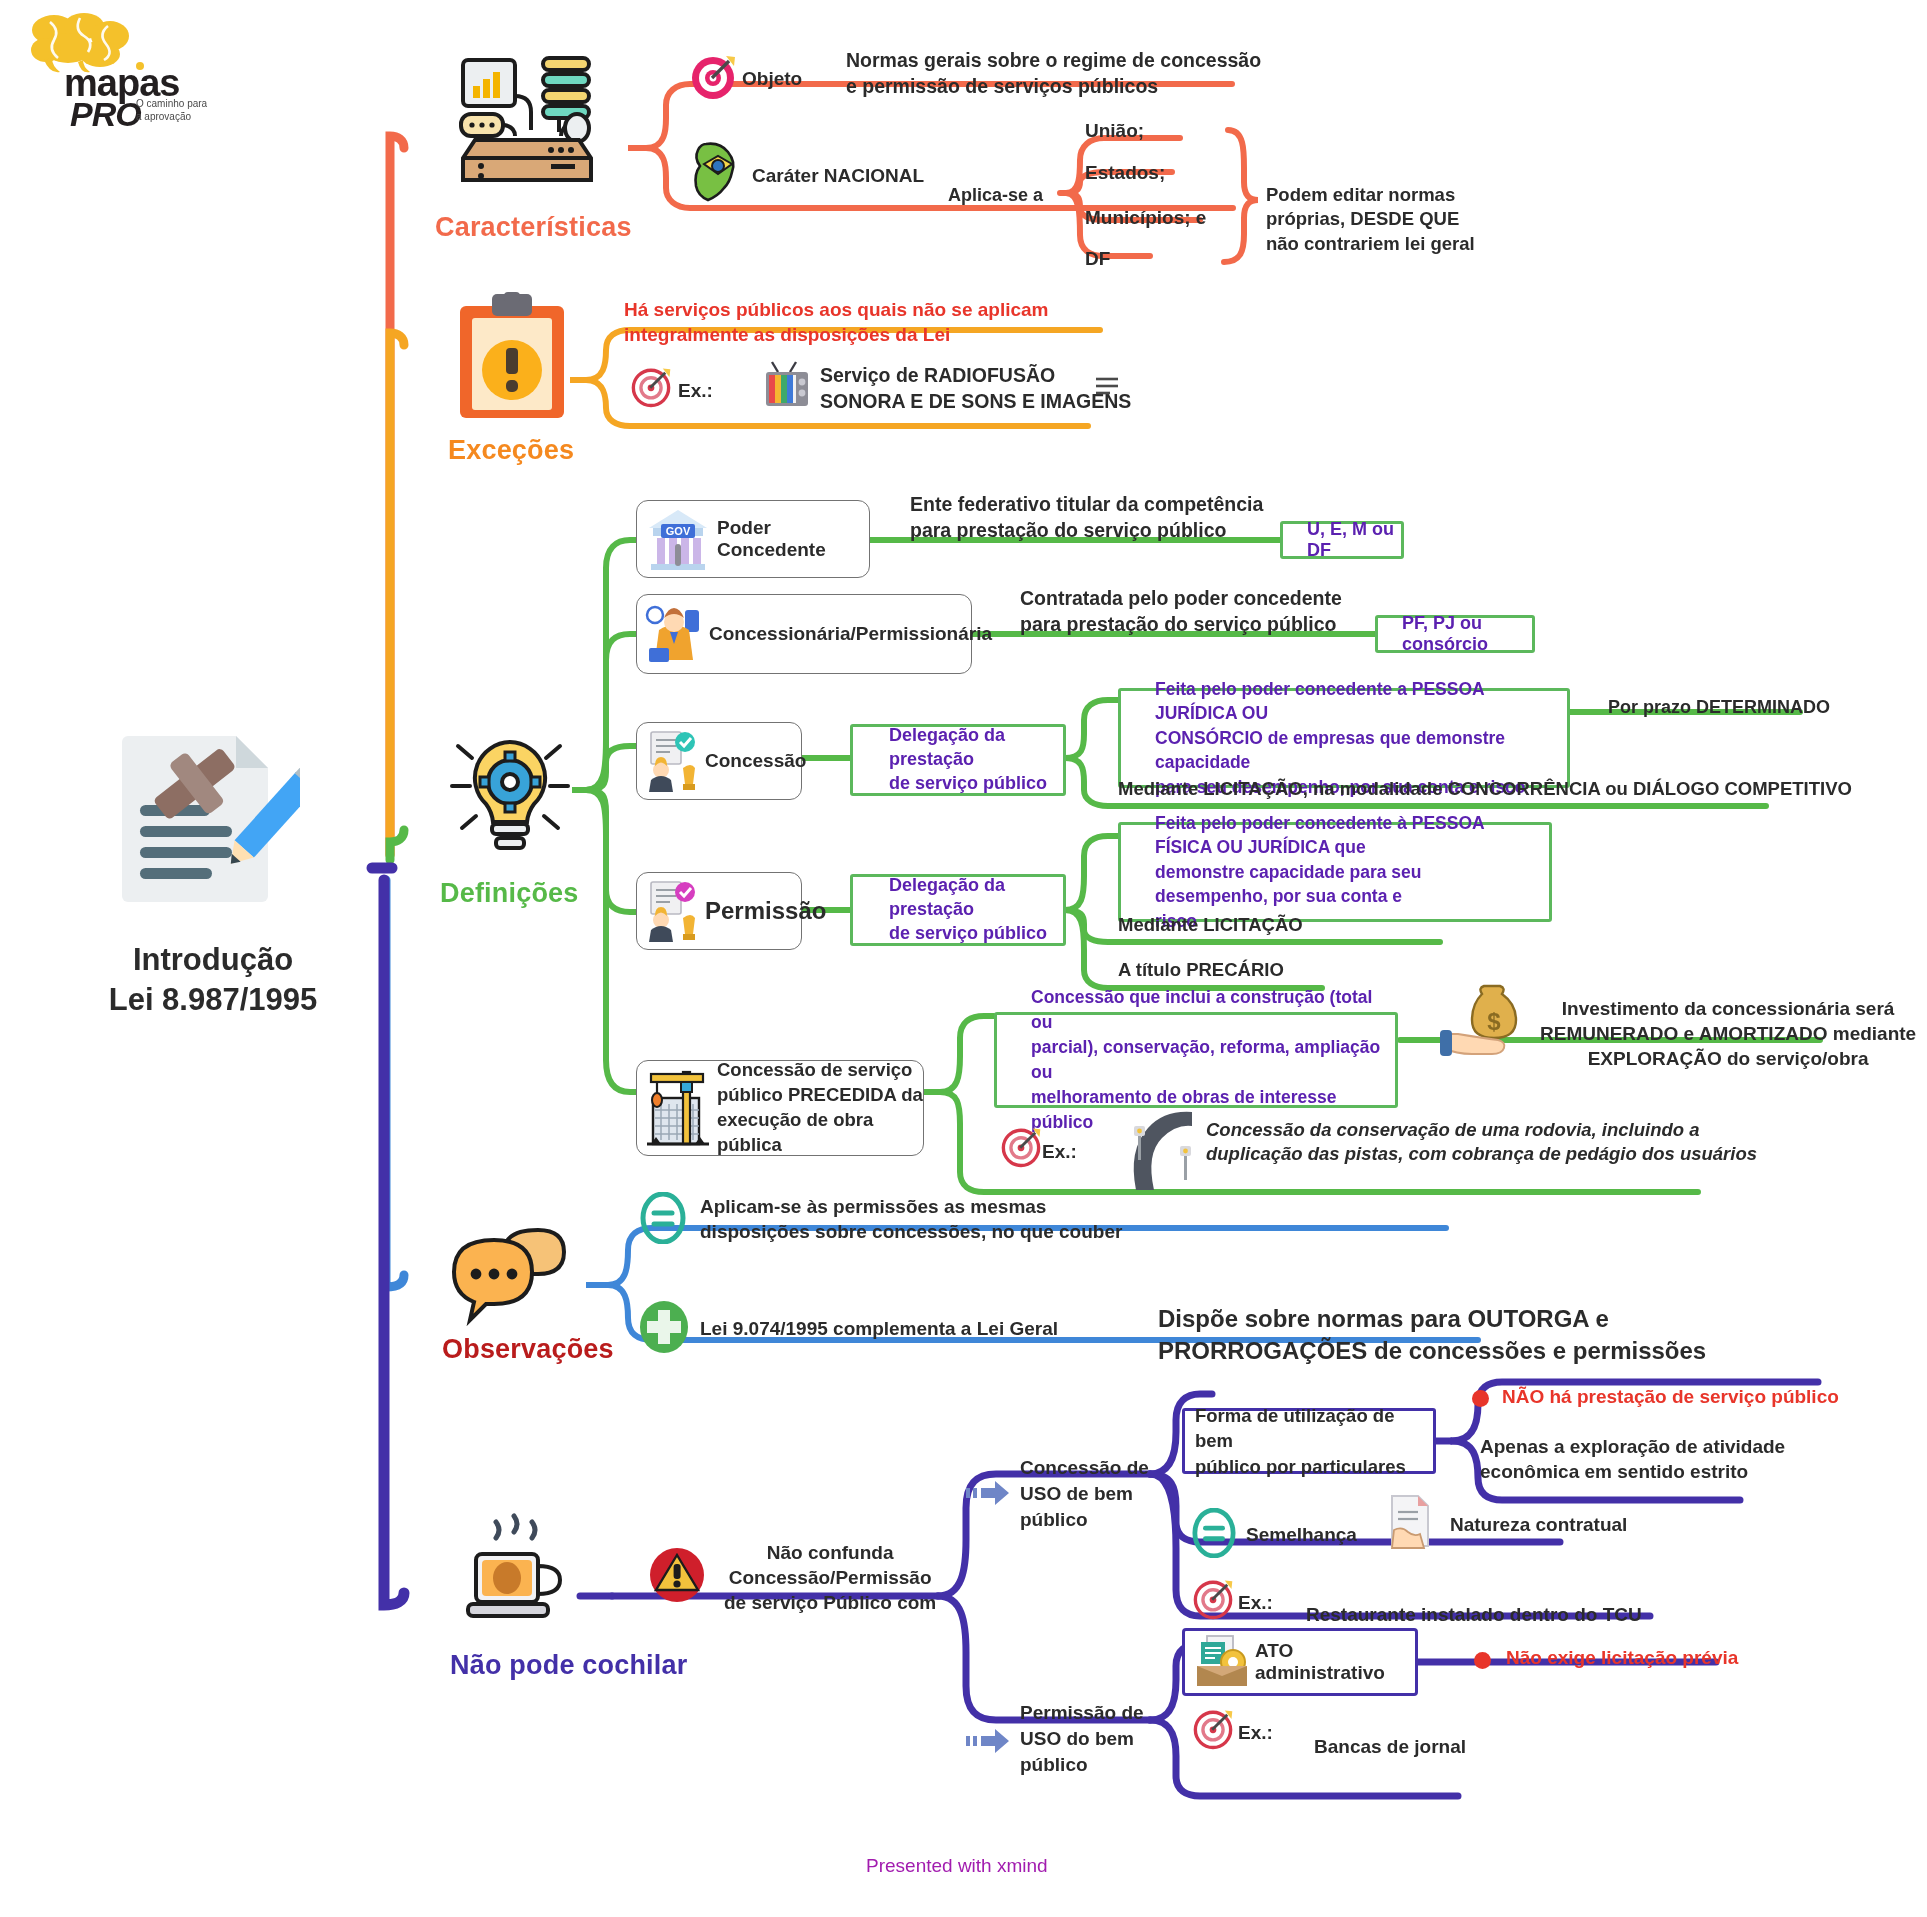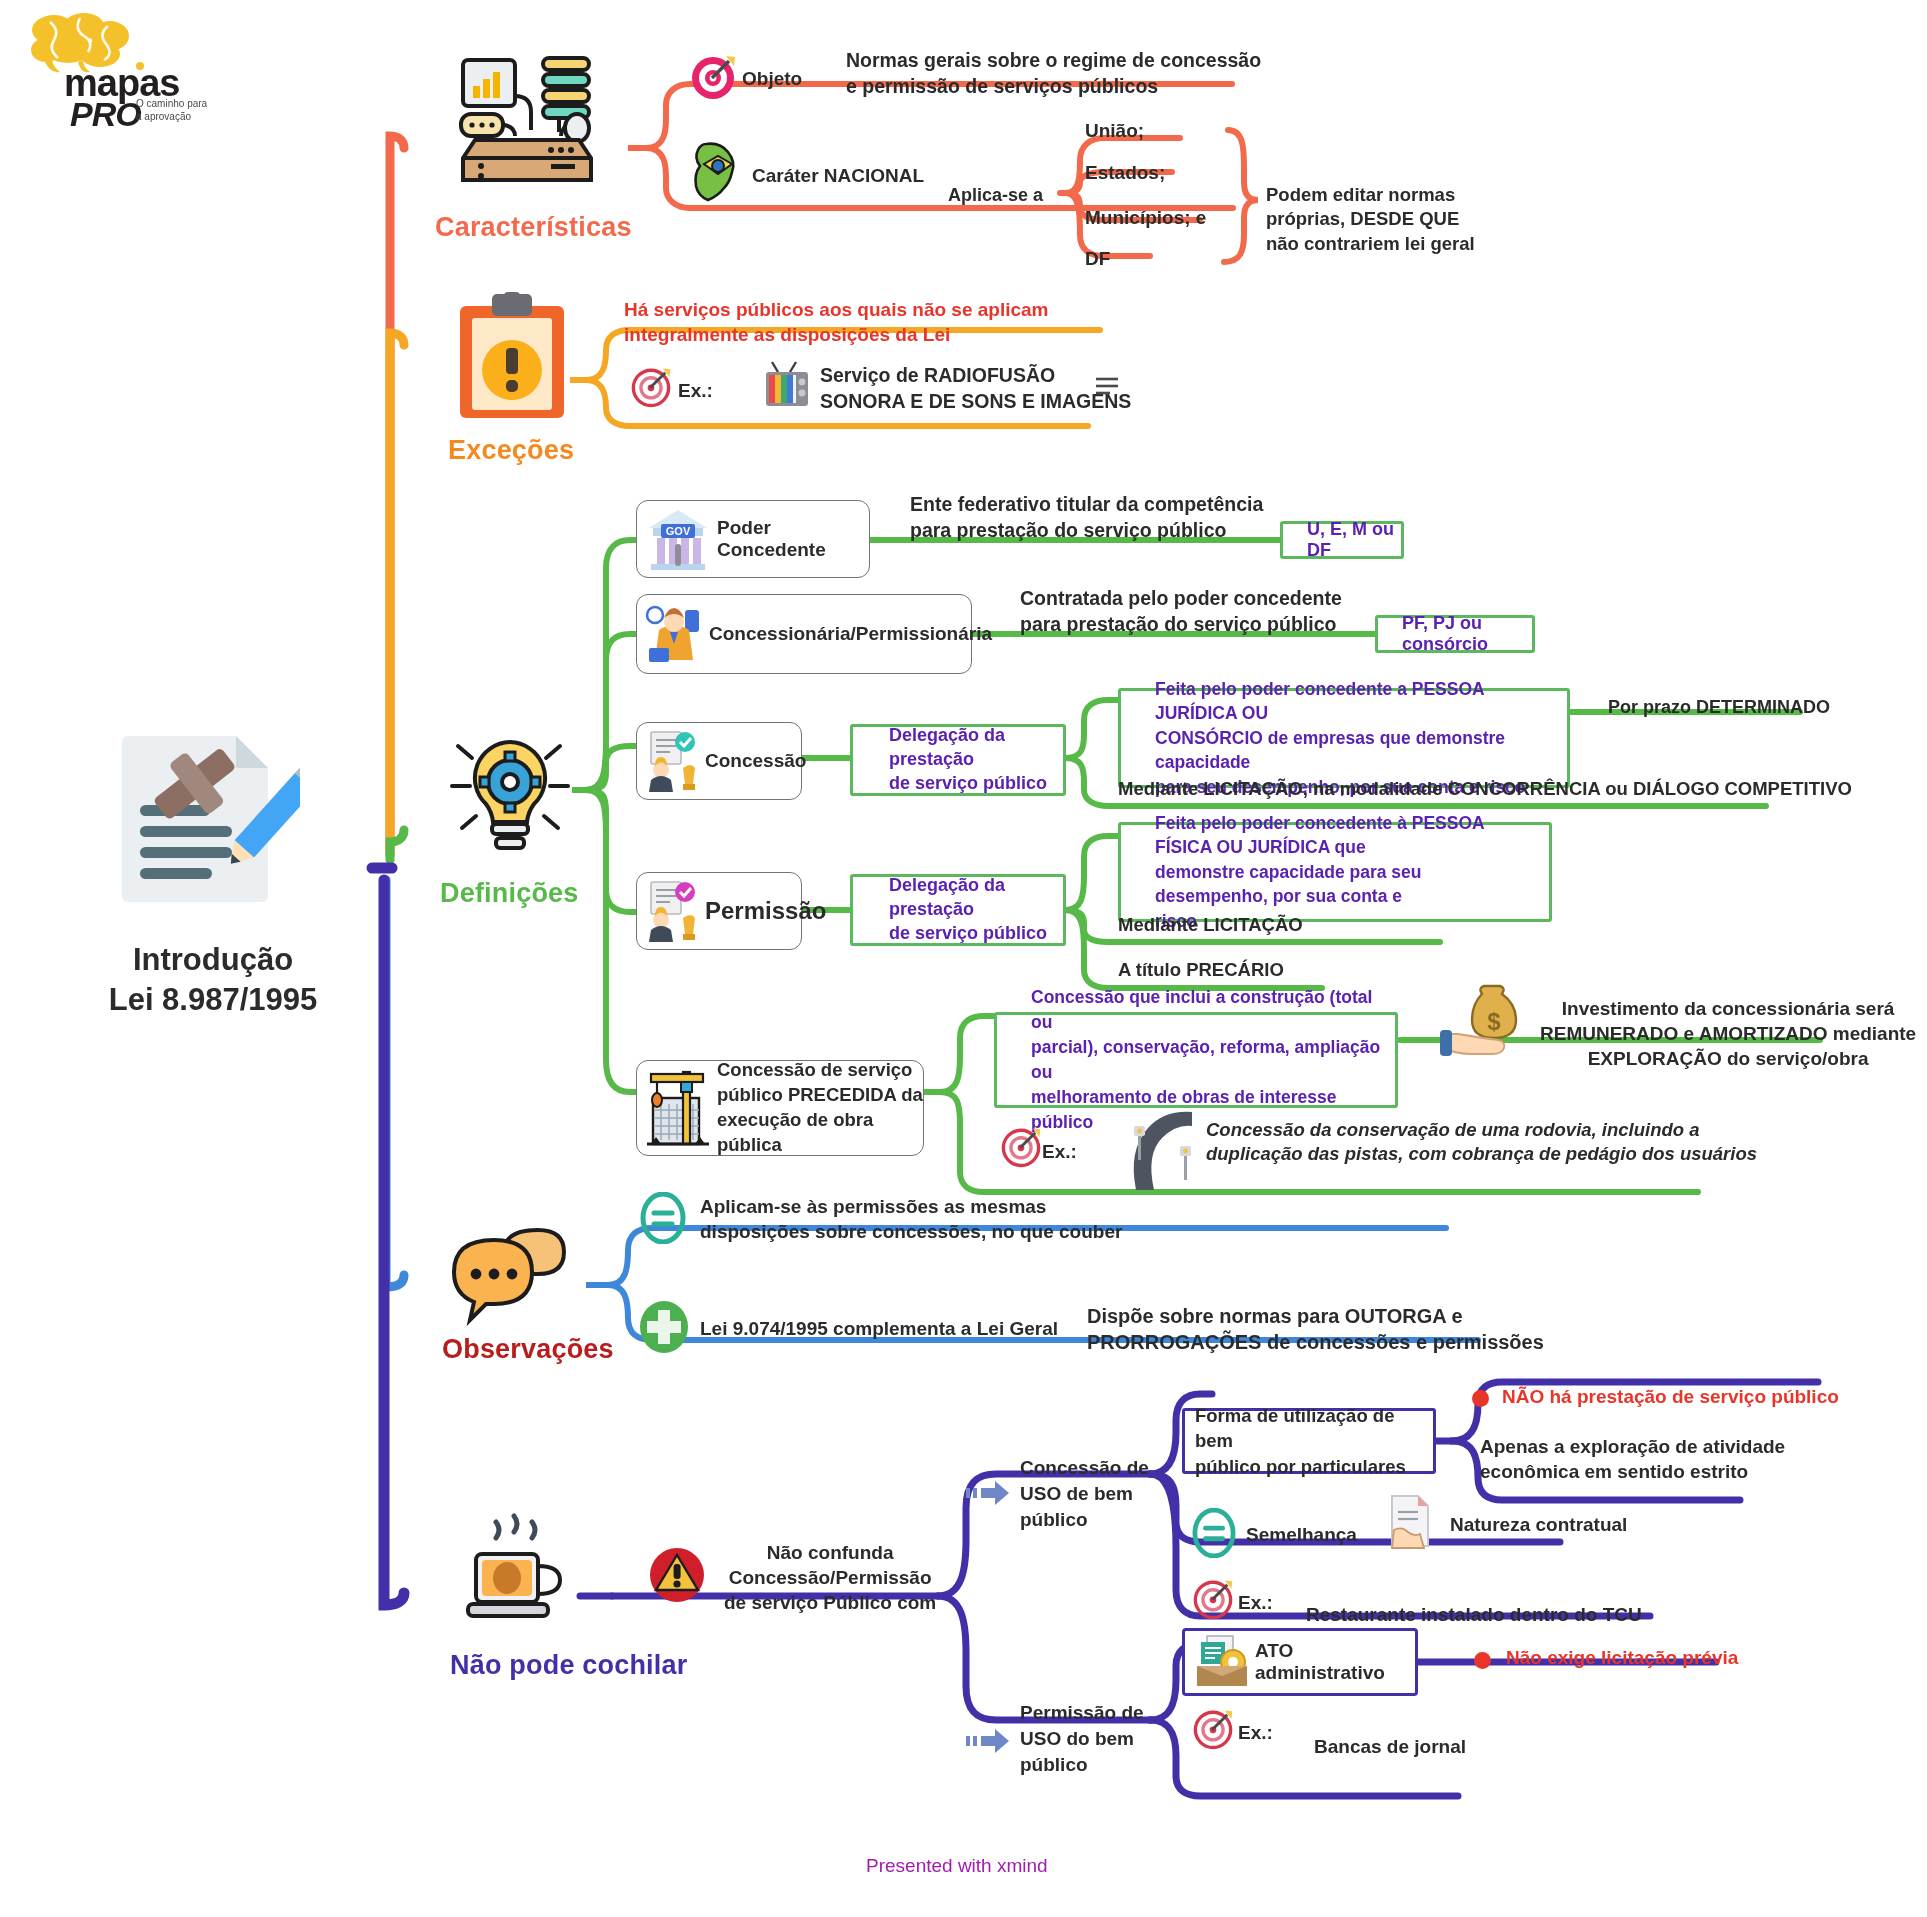--- a/index.html
+++ b/index.html
@@ -530,21 +530,21 @@
 <div class="t b c-dark" style="left:700px;top:1194px;font-size:19px;">Aplicam-se às permissões as mesmas
 disposições sobre concessões, no que couber</div>
 
 <div class="ico" style="left:638px;top:1300px;">
   <svg width="52" height="54" viewBox="0 0 52 54">
     <ellipse cx="26" cy="27" rx="24" ry="26" fill="#4caf50"></ellipse>
     <path d="M20 10 h12 v11 h11 v12 h-11 v11 h-12 v-11 h-11 v-12 h11z" fill="#eaf6ea"></path>
   </svg>
 </div>
 <div class="t b c-dark" style="left:700px;top:1316px;font-size:19px;">Lei 9.074/1995 complementa a Lei Geral</div>
-<div class="t b c-dark" style="left:1087px;top:1303px;font-size:20px;">Dispõe sobre normas para OUTORGA e
+<div class="t b c-dark" style="left:1158px;top:1303px;font-size:24px;">Dispõe sobre normas para OUTORGA e
 PRORROGAÇÕES de concessões e permissões</div>
 
 <div class="abs" style="left:452px;top:1512px;">
   <svg width="126" height="126" viewBox="0 0 126 126">
     <g stroke="#3f4a5a" stroke-width="5" fill="none" stroke-linecap="round">
       <path d="M44 10 q6 8 0 16"></path>
         <path d="M62 4 q6 8 0 16"></path>
         <path d="M80 10 q6 8 0 16"></path>
     </g>
     <rect x="24" y="42" width="62" height="48" rx="6" fill="#f2f2f4" stroke="#1c1c1c" stroke-width="4"></rect>

